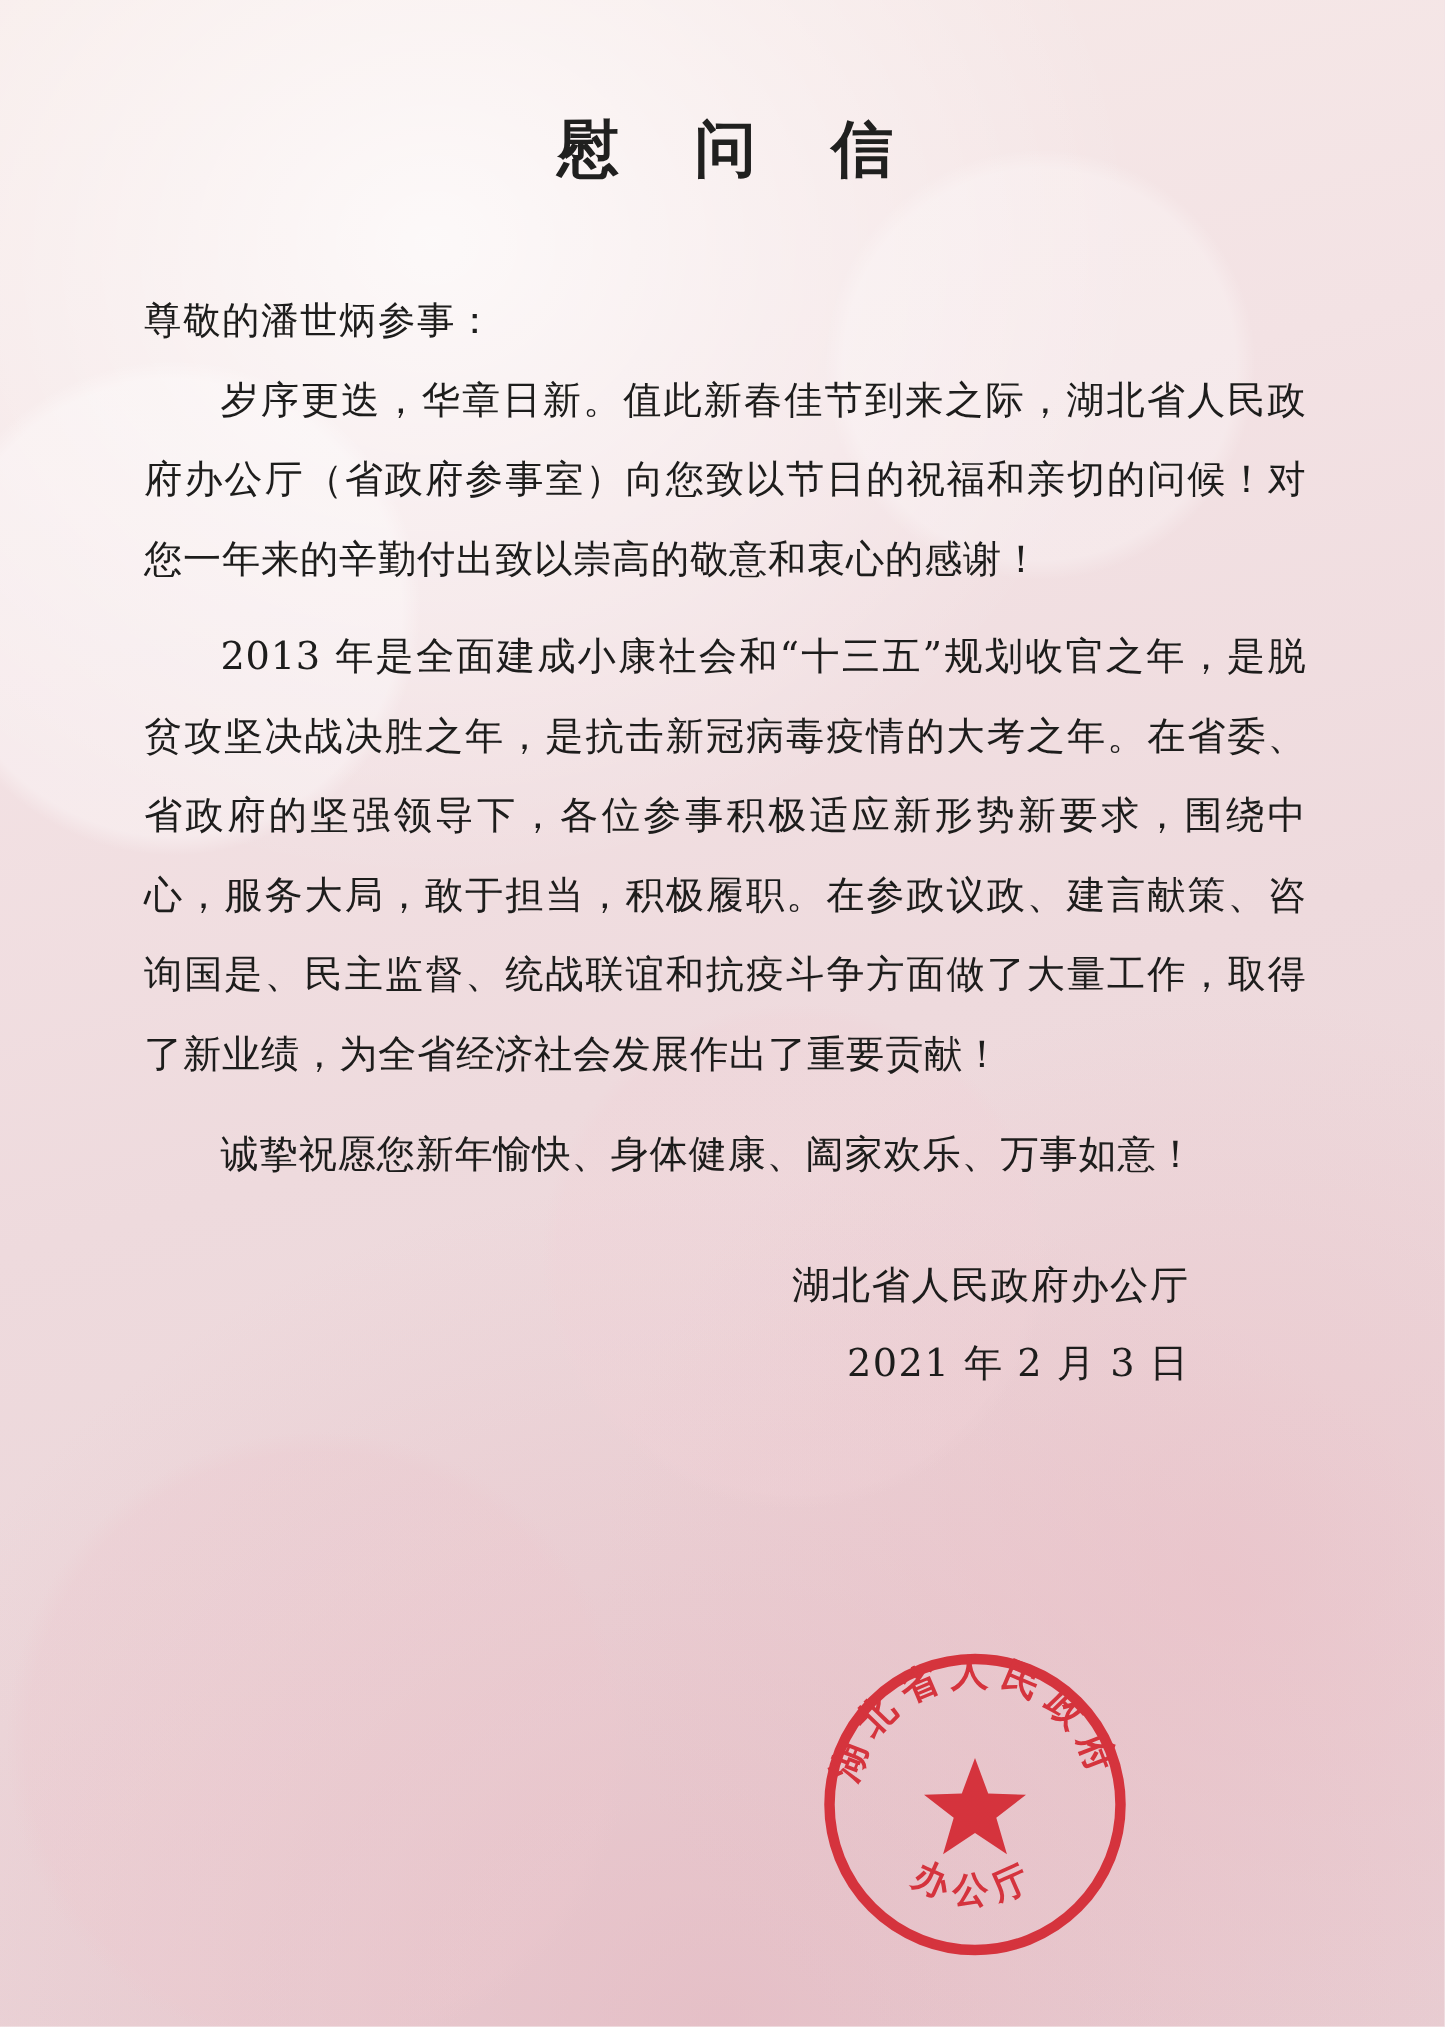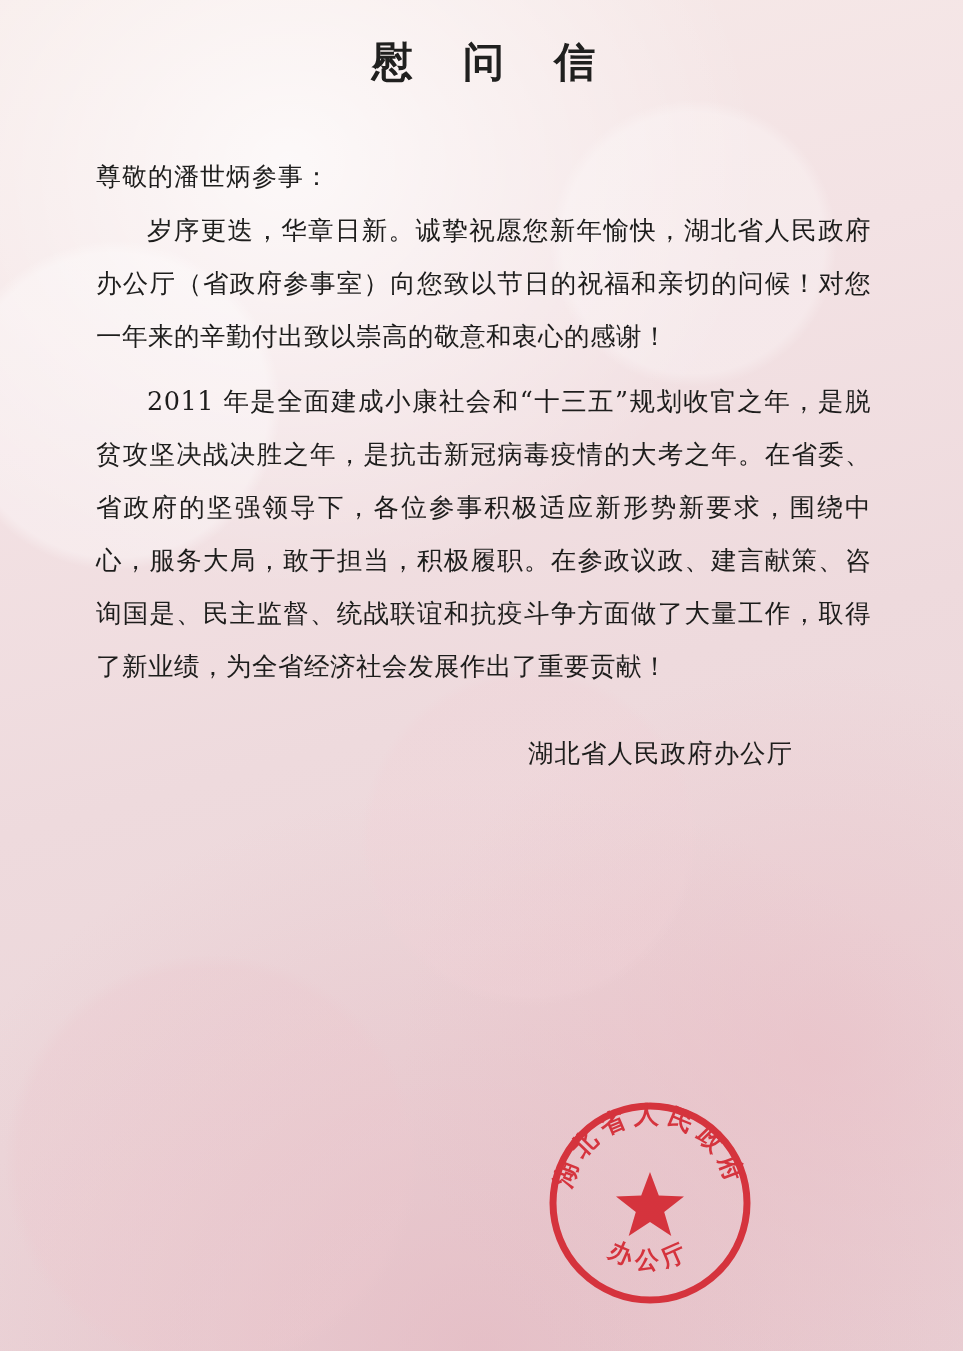--- a/index.html
+++ b/index.html
@@ -46,21 +46,21 @@
     z-index: 2;
     padding: 0 92px 0 96px;
   }
 
   .doc-title {
     text-align: center;
     font-size: 41px;
     font-weight: bold;
     letter-spacing: 18px;
     color: #20201f;
-    padding-top: 35px;
+    padding-top: 72px;
     padding-left: 18px;
     font-family: "DejaVu Serif", "Liberation Serif", serif;
   }
 
   .salutation {
     margin-top: 69px;
     font-size: 25px;
     color: #1d1d1c;
     letter-spacing: 1px;
     line-height: 1.4;
@@ -124,28 +124,30 @@
 </head>
 <body>
 
 <div class="page">
   <div class="content">
 
     <div class="doc-title">慰 问 信</div>
 
     <div class="salutation">尊敬的潘世炳参事：</div>
 
-    <p class="body-para first-body">岁序更迭，华章日新。诚挚祝愿您新年愉快，湖北省人民政府办公厅（省政府参事室）向您致以节日的祝福和亲切的问候！对您一年来的辛勤付出致以崇高的敬意和衷心的感谢！</p>
+    <p class="body-para first-body">岁序更迭，华章日新。值此新春佳节到来之际，湖北省人民政府办公厅（省政府参事室）向您致以节日的祝福和亲切的问候！对您一年来的辛勤付出致以崇高的敬意和衷心的感谢！</p>
 
-    <p class="body-para">2011 年是全面建成小康社会和“十三五”规划收官之年，是脱贫攻坚决战决胜之年，是抗击新冠病毒疫情的大考之年。在省委、省政府的坚强领导下，各位参事积极适应新形势新要求，围绕中心，服务大局，敢于担当，积极履职。在参政议政、建言献策、咨询国是、民主监督、统战联谊和抗疫斗争方面做了大量工作，取得了新业绩，为全省经济社会发展作出了重要贡献！</p>
+    <p class="body-para">2013 年是全面建成小康社会和“十三五”规划收官之年，是脱贫攻坚决战决胜之年，是抗击新冠病毒疫情的大考之年。在省委、省政府的坚强领导下，各位参事积极适应新形势新要求，围绕中心，服务大局，敢于担当，积极履职。在参政议政、建言献策、咨询国是、民主监督、统战联谊和抗疫斗争方面做了大量工作，取得了新业绩，为全省经济社会发展作出了重要贡献！</p>
 
 
+    <p class="body-para closing">诚挚祝愿您新年愉快、身体健康、阖家欢乐、万事如意！</p>
 
     <div class="signature-block">
       <span class="signature-line">湖北省人民政府办公厅</span>
+      <span class="signature-line">2021 年 2 月 3 日</span>
     </div>
 
   </div>
 
   <div class="seal">
     <svg viewBox="0 0 210 210" xmlns="http://www.w3.org/2000/svg" aria-hidden="true">
       <defs>
         <path id="arcTop" d="M 25,105 A 80,80 0 0 1 185,105" fill="none"></path>
         <path id="arcBottom" d="M 48,142 A 72,72 0 0 0 162,142" fill="none"></path>
       </defs>

